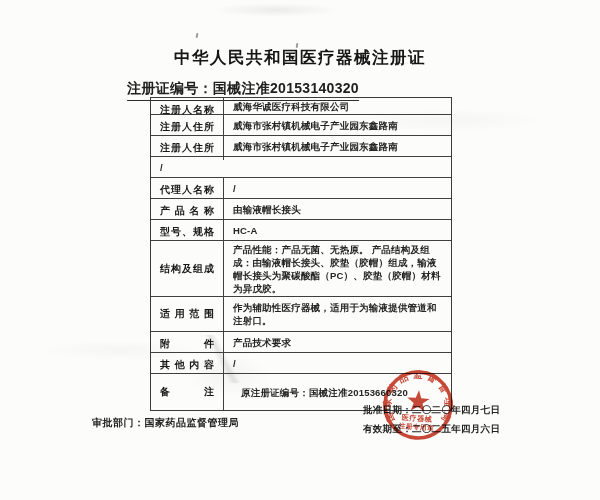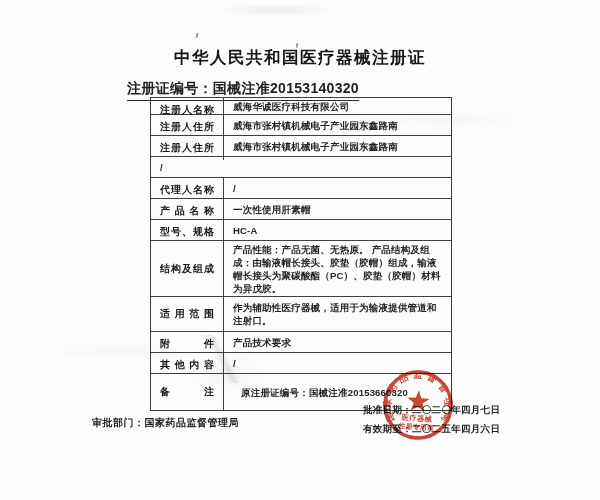--- a/index.html
+++ b/index.html
@@ -110,21 +110,21 @@
       <div class="cert-row">
         <div class="cell label">
           <span class="just">代理人名称</span>
         </div>
         <div class="cell value">/</div>
       </div>
       <div class="cert-row">
         <div class="cell label">
           <span class="just">产品名称</span>
         </div>
-        <div class="cell value">一次性使用肝素帽</div>
+        <div class="cell value">由输液帽长接头</div>
       </div>
       <div class="cert-row">
         <div class="cell label">
           <span class="just">型号、规格</span>
         </div>
         <div class="cell value">HC-A</div>
       </div>
       <div class="cert-row">
         <div class="cell label">
           <span class="just">结构及组成</span>

